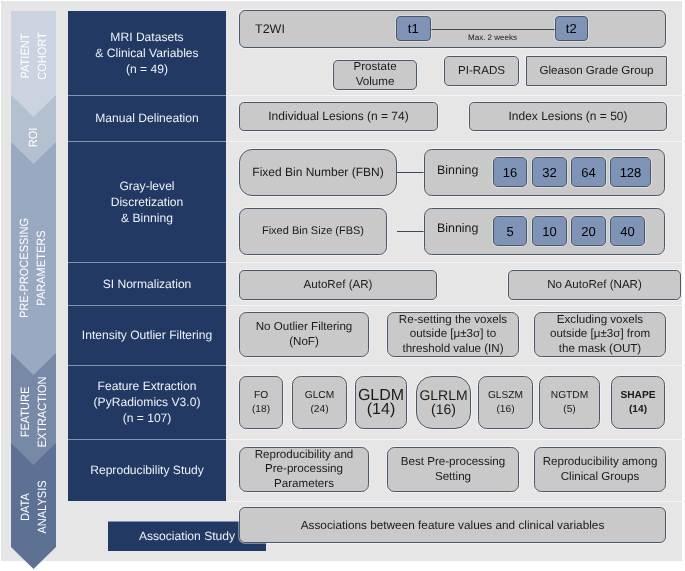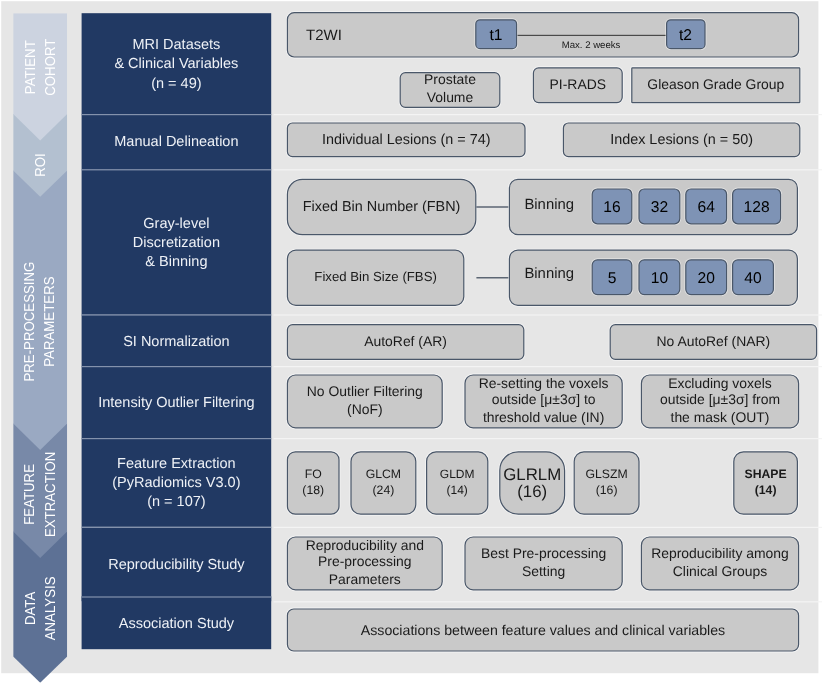--- a/index.html
+++ b/index.html
@@ -94,21 +94,21 @@
         <div><span>Intensity Outlier Filtering</span></div>
       </div>
       <div class="stage" style="top: 354px; height: 74px;">
         <div class="sep"></div>
         <div><span>Feature Extraction</span><br><span>(PyRadiomics V3.0)</span><br><span>(n = 107)</span></div>
       </div>
       <div class="stage" style="top: 428px; height: 62px;">
         <div class="sep"></div>
         <div><span>Reproducibility Study</span></div>
       </div>
-      <div class="stage" style="top: 486px; height: 44px;">
+      <div class="stage" style="top: 510px; height: 30px; margin-left: 40px;">
         <div class="sep"></div>
         <div><span>Association Study</span></div>
       </div>
     </div>
   <div class="panel" id="panel">
       <div class="band" style="left: -4px; width: 458px; top: 496px; height: 1.2px;"></div>
       <div class="band" style="left: -4px; width: 458px; top: 434px; height: 1.2px;"></div>
       <div class="band" style="left: -4px; width: 458px; top: 360px; height: 1.2px;"></div>
       <div class="band" style="left: -4px; width: 458px; top: 300px; height: 1.2px;"></div>
       <div class="band" style="left: -4px; width: 458px; top: 257px; height: 1.2px;"></div>
@@ -197,29 +197,32 @@
       </div>
       <div class="gbox" style="left: 302px; top: 307px; width: 132px; height: 45px; border-radius: 7.29px;">
         <div class="tw"><span>Excluding voxels</span><br><span>outside [μ±3σ] from</span><br><span>the mask (OUT)</span></div>
       </div>
       <div class="gbox" style="left: 7px; top: 371px; width: 44px; height: 53px; border-radius: 7.13px; font-size: 10.2px; line-height: 13.5px;">
         <div class="tw"><span>FO</span><br><span>(18)</span></div>
       </div>
       <div class="gbox" style="left: 60px; top: 371px; width: 55px; height: 53px; border-radius: 8.59px; font-size: 10.2px; line-height: 13.5px;">
         <div class="tw"><span>GLCM</span><br><span>(24)</span></div>
       </div>
-      <div class="gbox" style="left: 123px; top: 371px; width: 52px; height: 53px; border-radius: 8.42px; font-size: 10px; line-height: 13.5px;">
+      <div class="gbox" style="left: 123px; top: 371px; width: 52px; height: 53px; border-radius: 8.42px; font-size: 16px; line-height: 13.5px;">
         <div class="tw"><span>GLDM</span><br><span>(14)</span></div>
       </div>
       <div class="gbox" style="left: 184px; top: 371px; width: 55px; height: 53px; border-radius: 16px; font-size: 14px; line-height: 13.5px;">
         <div class="tw"><span>GLRLM</span><br><span>(16)</span></div>
       </div>
       <div class="gbox" style="left: 246px; top: 371px; width: 55px; height: 53px; border-radius: 8.59px; font-size: 10.2px; line-height: 13.5px;">
         <div class="tw"><span>GLSZM</span><br><span>(16)</span></div>
       </div>
+      <div class="gbox" style="left: 307px; top: 371px; width: 61px; height: 53px; border-radius: 8.59px; font-size: 10.2px; line-height: 13.5px;">
+        <div class="tw"><span>NGTDM</span><br><span>(5)</span></div>
+      </div>
       <div class="gbox" style="left: 379px; top: 371px; width: 54px; height: 53px; border-radius: 8.59px; font-size: 10.2px; line-height: 13.5px; font-weight: bold;">
         <div class="tw"><span>SHAPE</span><br><span>(14)</span></div>
       </div>
       <div class="gbox" style="left: 7px; top: 442px; width: 130px; height: 45px; border-radius: 7.29px;">
         <div class="tw"><span>Reproducibility and</span><br><span>Pre-processing</span><br><span>Parameters</span></div>
       </div>
       <div class="gbox" style="left: 155px; top: 442px; width: 132px; height: 45px; border-radius: 7.29px;">
         <div class="tw"><span>Best Pre-processing</span><br><span>Setting</span></div>
       </div>
       <div class="gbox" style="left: 302px; top: 442px; width: 132px; height: 45px; border-radius: 7.29px;">

